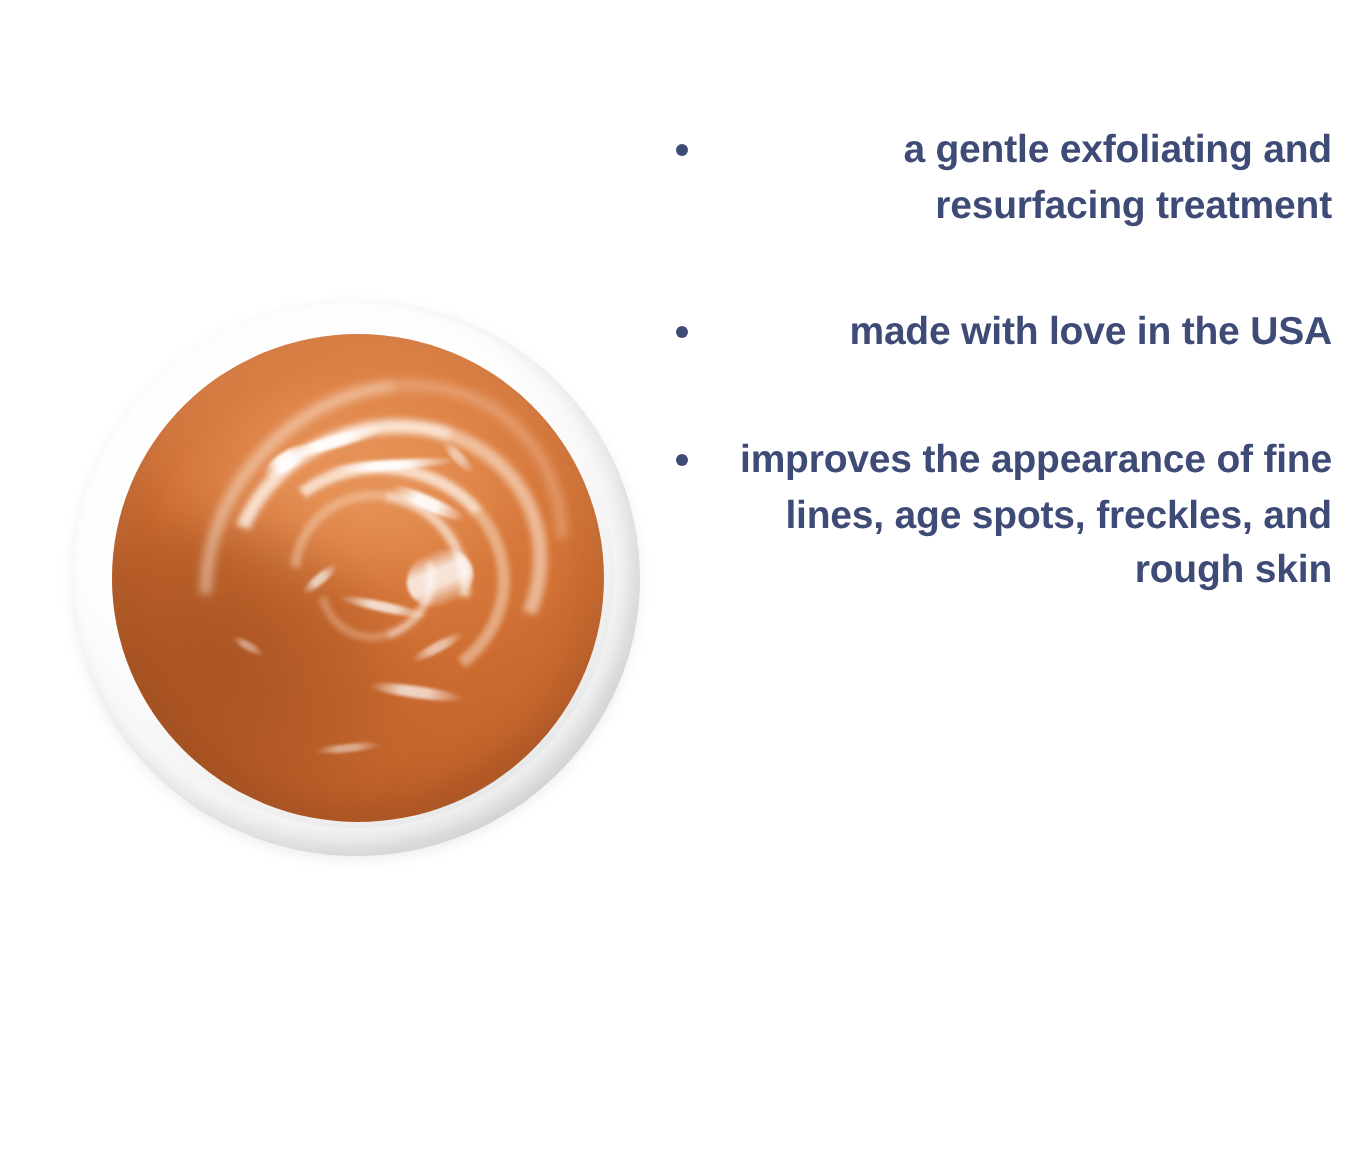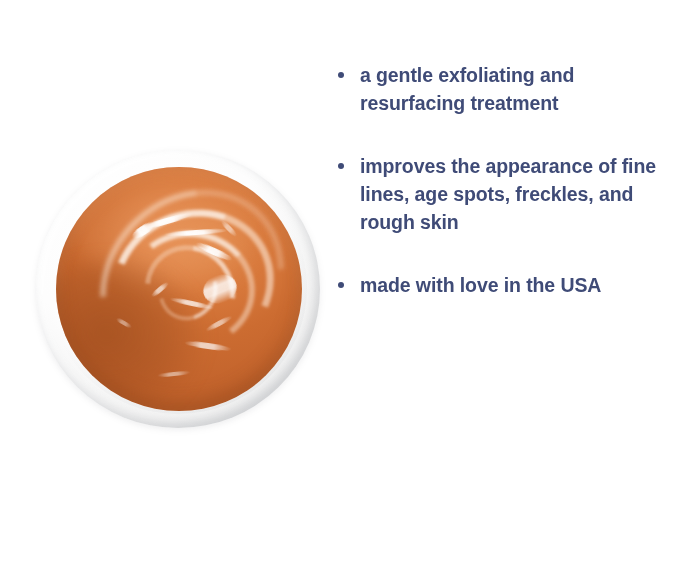--- a/index.html
+++ b/index.html
@@ -165,20 +165,21 @@
 
   
   .benefits {
     position: absolute;
     left: 336px;
     top: 62px;
     width: 330px;
     list-style: none;
     margin: 0;
     padding: 0;
+    text-align: right;
   }
   .benefit-item {
     position: relative;
     padding-left: 24px;
     margin-bottom: 36px;
     color: #3f4b77;
     font-size: 19.5px;
     font-weight: bold;
     line-height: 1.42;
     letter-spacing: -0.1px;
@@ -226,21 +227,21 @@
     </div>
   </div>
 
   <ul class="benefits">
     <li class="benefit-item">
       <span class="benefit-bullet"></span>
       <span>a gentle exfoliating and resurfacing treatment</span>
     </li>
     <li class="benefit-item">
       <span class="benefit-bullet"></span>
-      <span>improves the appearance of fine lines, age spots, freckles, and rough skin</span>
+      <span>made with love in the USA</span>
     </li>
     <li class="benefit-item">
       <span class="benefit-bullet"></span>
-      <span>made with love in the USA</span>
+      <span>improves the appearance of fine lines, age spots, freckles, and rough skin</span>
     </li>
   </ul>
 
 </div>
 
 </body></html>

